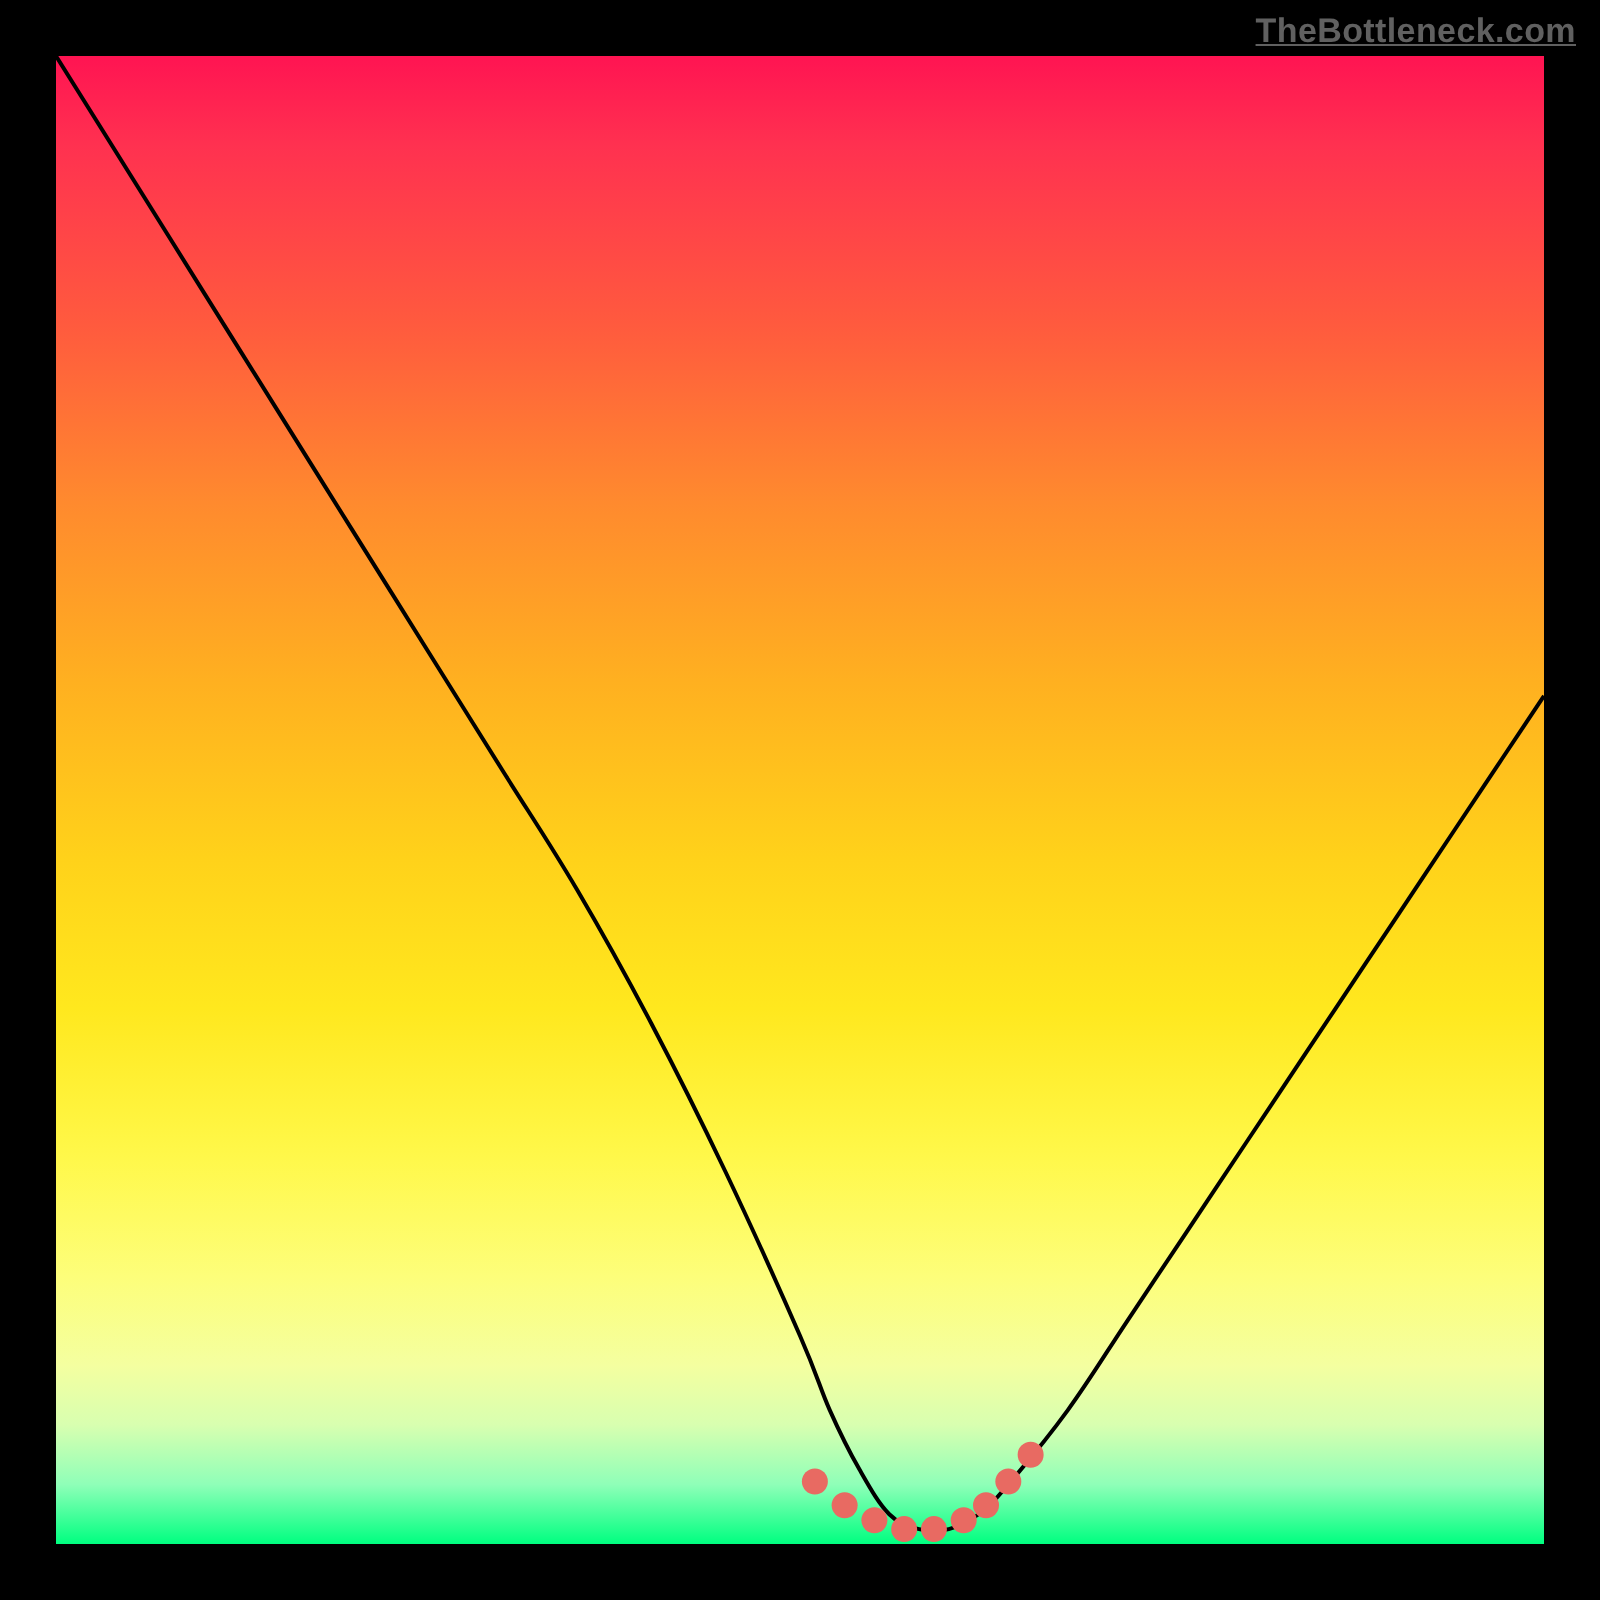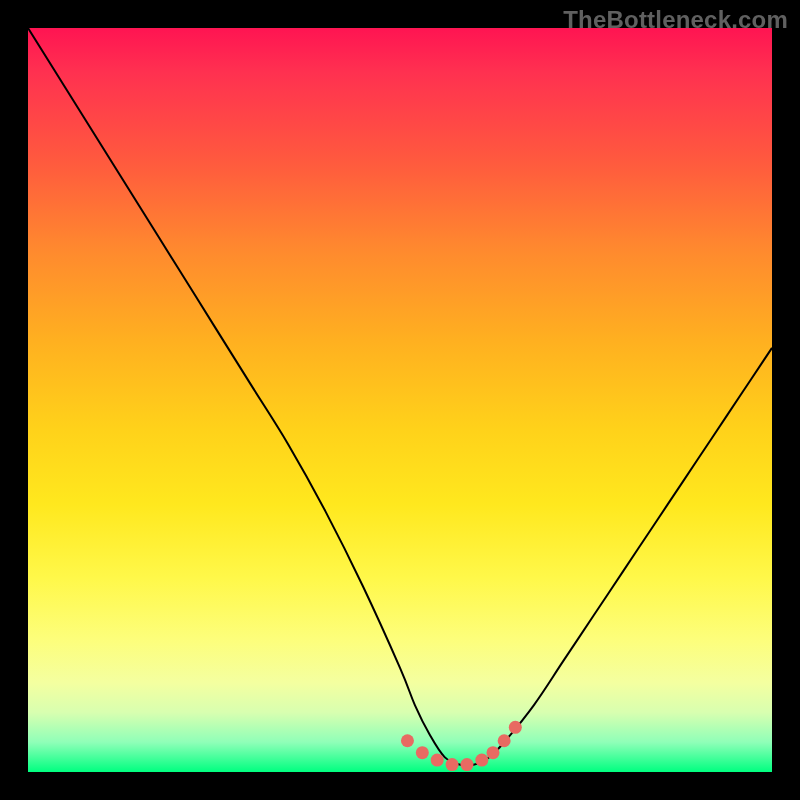--- a/index.html
+++ b/index.html
@@ -28,25 +28,26 @@
       #8fffb8 96%,
       #00ff80 100%
     );
   }
 
   .watermark {
     position: absolute;
     top: 6px;
     right: 12px;
     font-family: Arial, Helvetica, sans-serif;
-    font-size: 24px;
+    font-size: 17px;
     font-weight: 600;
     color: #606060;
     letter-spacing: 0.2px;
     user-select: none;
+    text-decoration: underline;
   }
 
   svg.curve {
     position: absolute;
     left: 0; top: 0;
     width: 100%; height: 100%;
     overflow: visible;
   }
 </style>
 </head>

